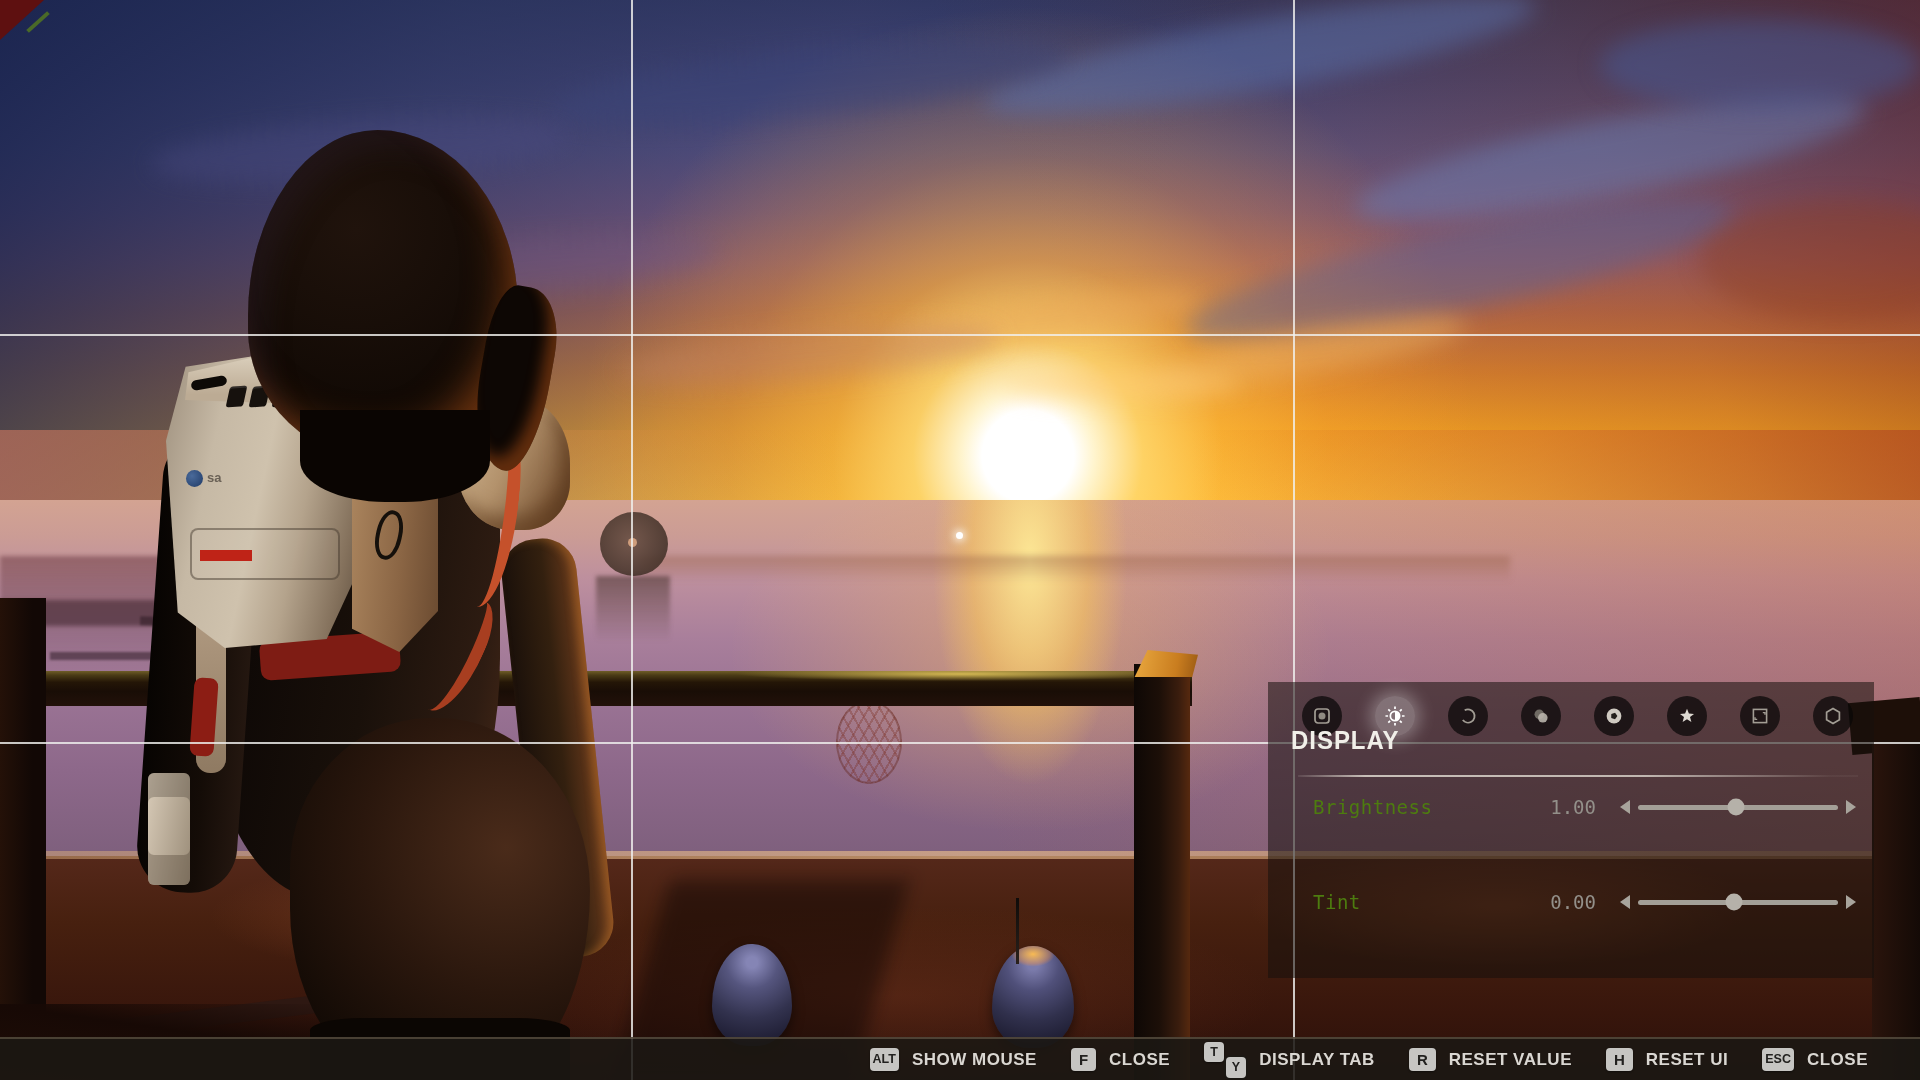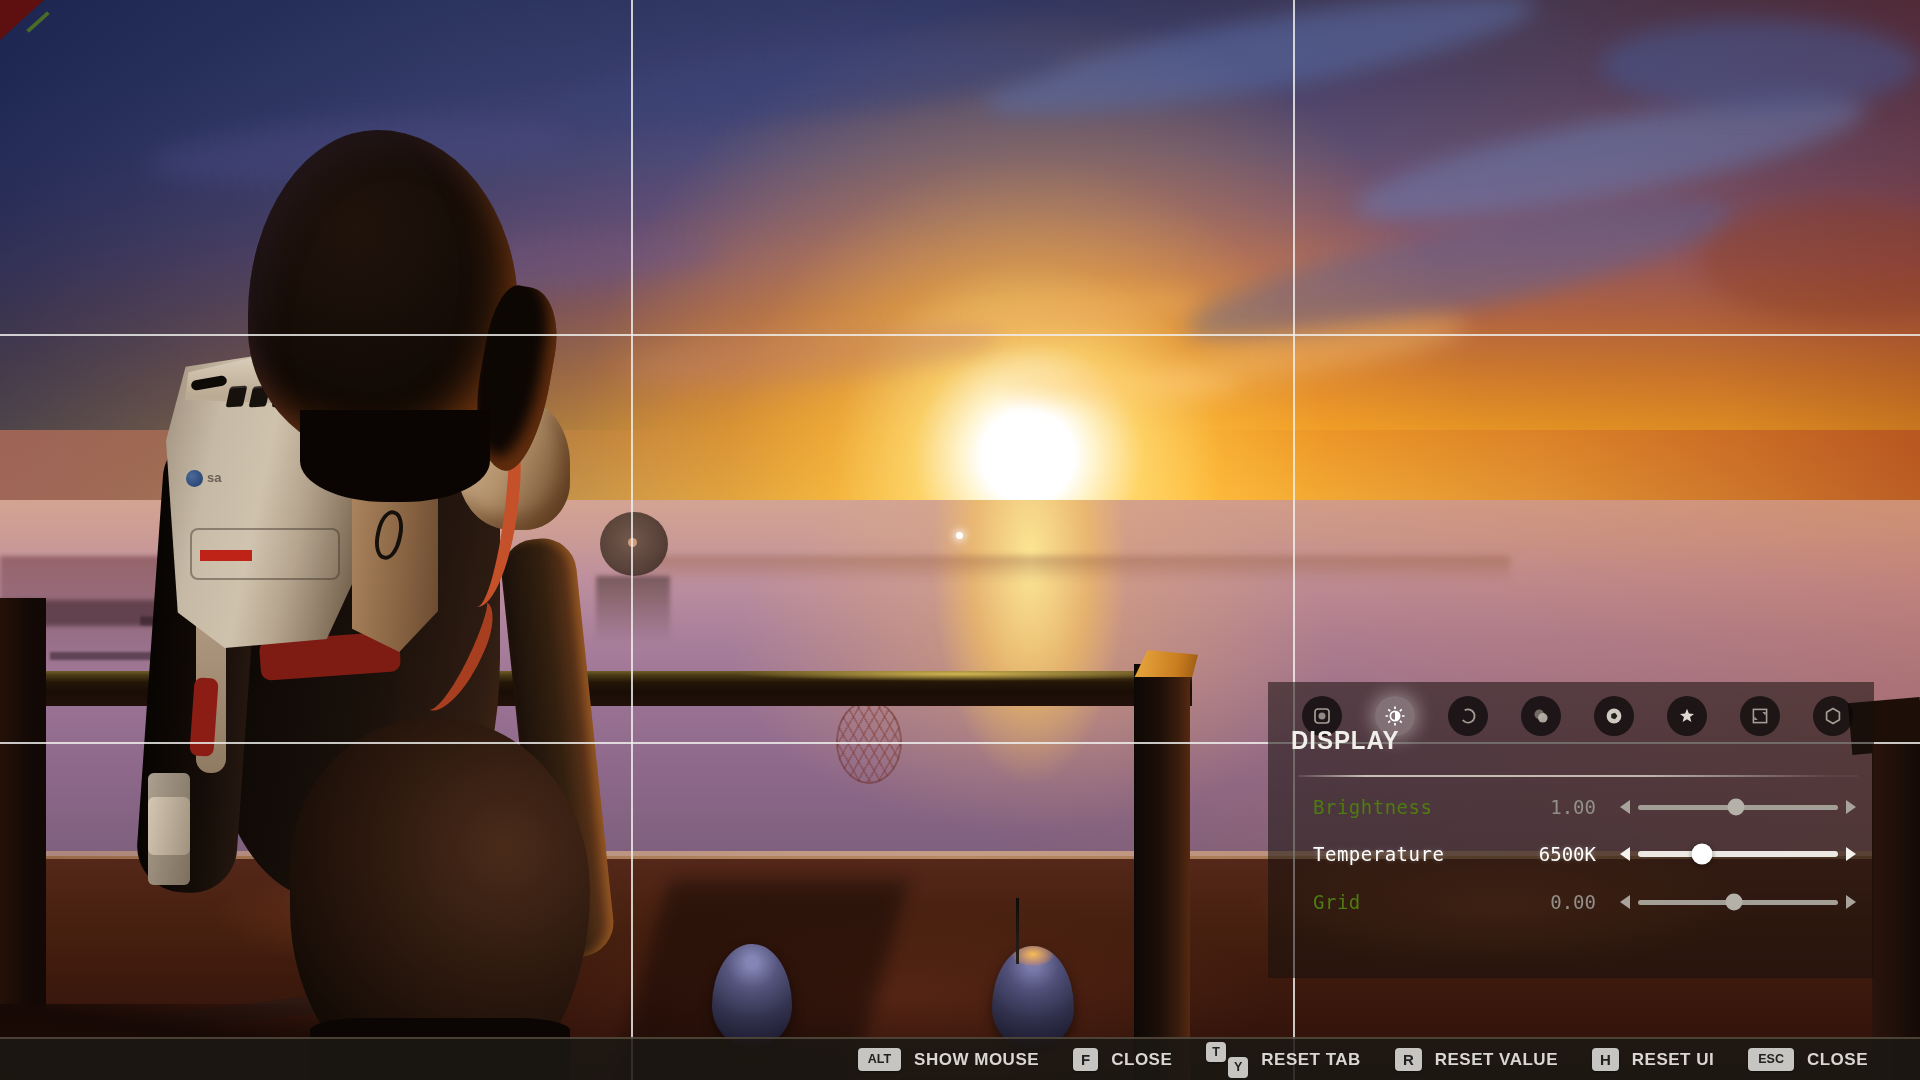--- a/index.html
+++ b/index.html
@@ -194,21 +194,21 @@
     border-radius:14px;background:#8f8b84;cursor:pointer;}
   .toggle .t-knob{position:absolute;right:4px;top:3.5px;width:20px;height:20px;border-radius:50%;background:#d7d4ce;}
 
   
   .bar{left:0;top:1037px;width:1920px;height:43px;z-index:70;background:rgba(28,24,20,.87);
     border-top:2px solid rgba(185,165,135,.3);display:flex;align-items:center;
     justify-content:flex-end;gap:34px;padding-right:52px;}
   .hint{display:flex;align-items:center;gap:13px;}
   .key{background:#c6c5c2;color:#22211f;border-radius:4px;font-weight:bold;font-size:15px;
     padding:4px 8px;line-height:1;box-shadow:0 1px 2px rgba(0,0,0,.45);}
-  .key.small{font-size:12.5px;padding:5px 10px;}
+  .key.small{font-size:12.5px;padding:5px 3px;}
   .hint .hlabel{font-weight:bold;font-size:17px;color:#dad7d2;letter-spacing:.5px;}
   .key-ty{position:relative;width:42px;height:36px;}
   .key-ty .key{position:absolute;font-size:12.5px;padding:4px 6px;}
   .key-ty .k1{left:0;top:0;}
   .key-ty .k2{right:0;bottom:0;box-shadow:0 0 0 2px rgba(28,24,20,.9),0 1px 2px rgba(0,0,0,.45);}
 </style>
 </head>
 <body>
 
 <div id="stage">
@@ -356,34 +356,23 @@
       <span class="value">1.00</span>
       <div class="controls">
         <div class="arr arr-l"></div>
         <div class="track">
           <div class="knob" style="left: 49%;"></div>
         </div>
         <div class="arr arr-r"></div>
       </div>
     </div>
 
-    <div class="row row-1 selected">
-      <span class="label">Temperature</span>
-      <span class="value">6500K</span>
-      <div class="controls">
-        <div class="arr arr-l"></div>
-        <div class="track">
-          <div class="knob" style="left: 32%;"></div>
-        </div>
-        <div class="arr arr-r"></div>
-      </div>
-    </div>
 
     <div class="row row-2">
-      <span class="label">Grid</span>
+      <span class="label">Tint</span>
       <span class="value">0.00</span>
       <div class="controls">
         <div class="arr arr-l"></div>
         <div class="track">
           <div class="knob" style="left: 48%;"></div>
         </div>
         <div class="arr arr-r"></div>
       </div>
     </div>
 
@@ -396,21 +385,21 @@
     </div>
     <div class="hint">
       <span class="key">F</span>
       <span class="hlabel">CLOSE</span>
     </div>
     <div class="hint">
       <span class="key-ty">
         <span class="key k1">T</span>
         <span class="key k2">Y</span>
       </span>
-      <span class="hlabel">RESET TAB</span>
+      <span class="hlabel">DISPLAY TAB</span>
     </div>
     <div class="hint">
       <span class="key">R</span>
       <span class="hlabel">RESET VALUE</span>
     </div>
     <div class="hint">
       <span class="key">H</span>
       <span class="hlabel">RESET UI</span>
     </div>
     <div class="hint">

